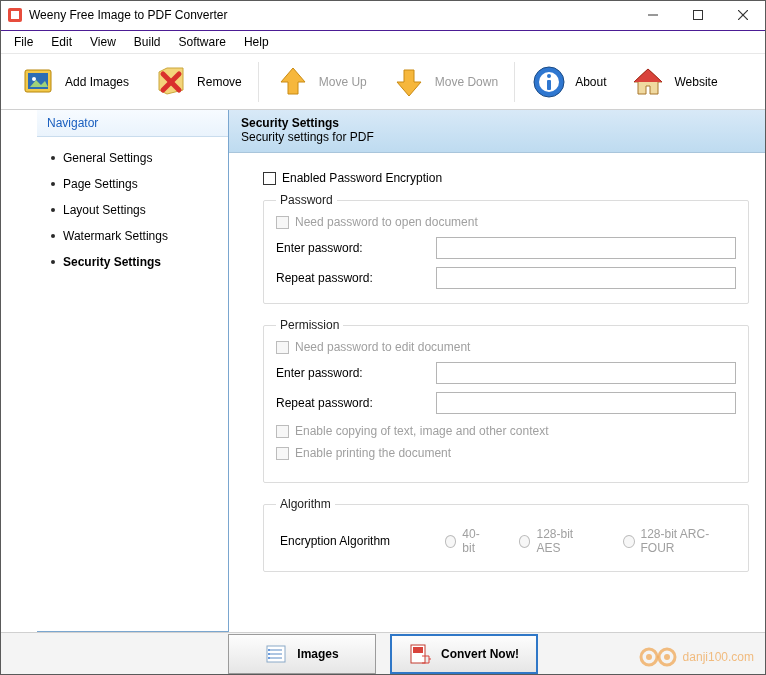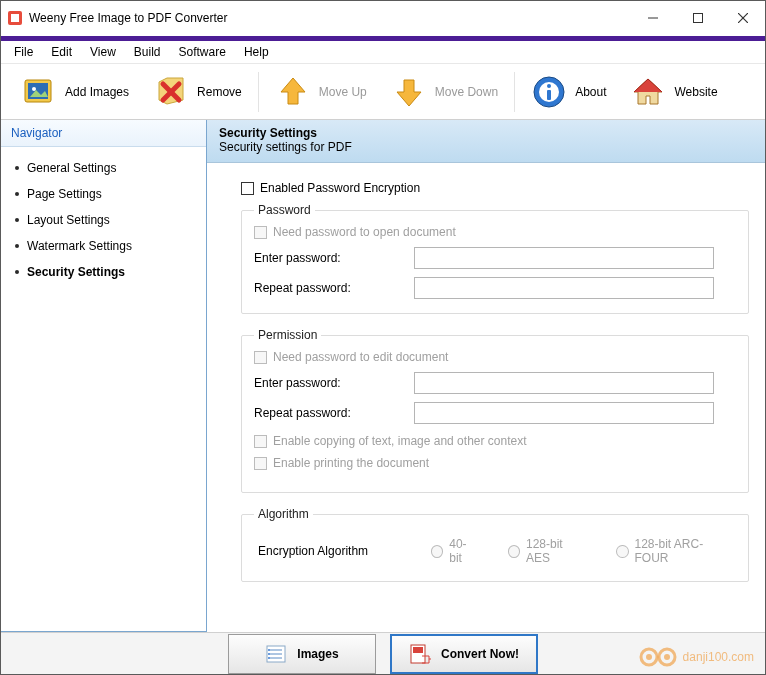--- a/index.html
+++ b/index.html
@@ -1,31 +1,31 @@
 <!DOCTYPE html>
 <html><head>
 <meta charset="utf-8">
 <style>
 * { box-sizing: border-box; margin: 0; padding: 0; font-family: "Segoe UI", Tahoma, sans-serif; font-size: 12px; }
 body { width: 766px; height: 675px; background: #fff; border: 1px solid #5a5a5a; display: flex; flex-direction: column; overflow: hidden; }
-.titlebar { height: 40px; display: flex; align-items: center; padding: 0 0 2px 6px; background: #fff; border-bottom: 5px solid #4c1d95; }
+.titlebar { height: 30px; display: flex; align-items: center; padding: 0 0 2px 6px; background: #fff; border-bottom: 1px solid #4c1d95; }
 .titlebar-icon { width: 16px; height: 16px; margin-right: 6px; }
 .titlebar-text { flex: 1; font-size: 12px; }
 .winbtns { display: flex; height: 100%; }
 .winbtn { width: 45px; display: flex; align-items: center; justify-content: center; cursor: default; }
 .winbtn svg { width: 10px; height: 10px; }
 .menubar { height: 22px; display: flex; align-items: center; padding: 0 4px; background: #fff; }
 .menubar span { padding: 2px 9px; cursor: default; }
 .toolbar { height: 56px; display: flex; align-items: center; padding: 0 8px; gap: 0; border-top: 1px solid #e8e8e8; }
 .tbtn { display: flex; align-items: center; gap: 8px; padding: 4px 12px; cursor: default; }
 .tbtn .ticon { width: 36px; height: 36px; display:flex; align-items:center; justify-content:center; }
 .tbtn.disabled { color: #9a9a9a; }
 .divider { width: 1px; height: 40px; background: #e3e3e3; margin: 0 4px; }
 .content { flex: 1; display: flex; border-top: 1px solid #d0d0d0; overflow: hidden; }
-.sidebar { width: 206px; border: 1px solid #7aa6cf; border-top: none; border-left: none; display: flex; flex-direction: column; background: #fff; }
+.sidebar { width: 206px; border: 1px solid #7aa6cf; border-top: none; border-left: none; display: flex; flex-direction: column; background: #fff; margin-left: 36px; }
 .sidebar-header { background: linear-gradient(#f7fbff,#eaf3fc); border-bottom: 1px solid #c9dced; padding: 6px 10px; color: #1a5fbf; }
 .nav-list { padding: 8px 10px 8px 14px; }
 .nav-item { padding: 6px 0 6px 12px; position: relative; cursor: default; }
 .nav-item::before { content: ""; width: 4px; height: 4px; background: #2a2a2a; border-radius: 50%; position: absolute; left: 0; top: 11px; }
 .nav-item.active { font-weight: bold; }
 .main { flex: 1; display: flex; flex-direction: column; background: #fff; }
 .main-header { background: linear-gradient(#d8e9f7,#bedbf0); padding: 6px 12px 8px; border-bottom: 1px solid #a9c5db; }
 .main-header .title { font-weight: bold; font-size: 12px; }
 .main-body { padding: 18px 16px 10px 34px; flex: 1; overflow: auto; }
 .chkrow { display: flex; align-items: center; gap: 6px; margin-bottom: 8px; }

